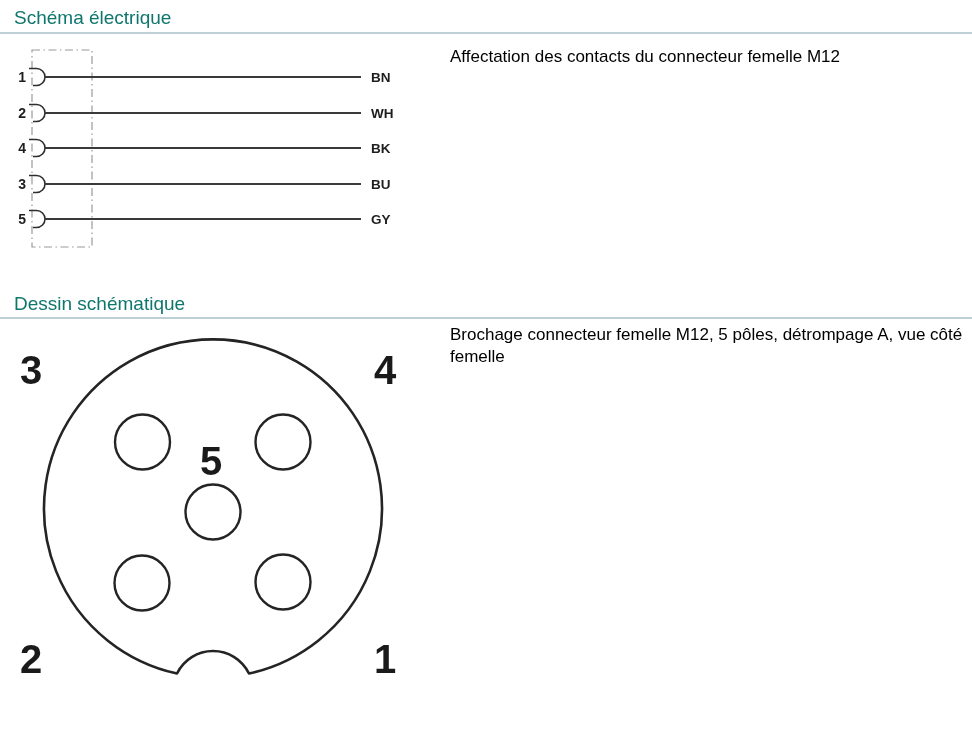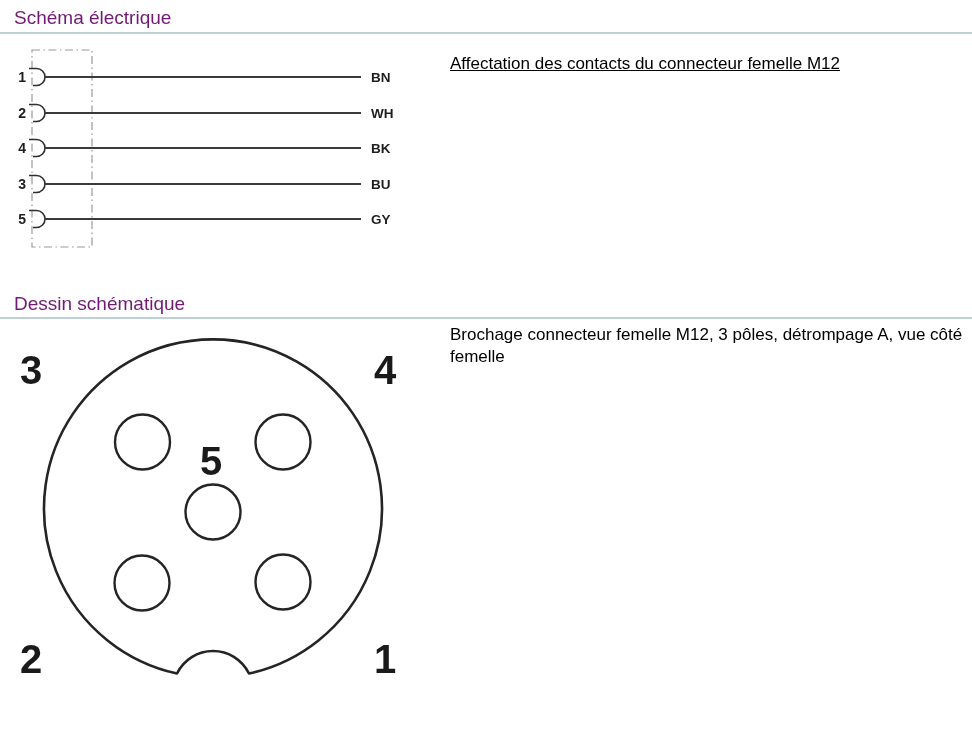--- a/index.html
+++ b/index.html
@@ -13,21 +13,21 @@
     width: 972px;
     height: 730px;
     background: #ffffff;
     overflow: hidden;
   }
   .section-title {
     position: absolute;
     left: 14px;
     font-size: 19px;
     line-height: 22px;
-    color: #701a75;
+    color: #0f766e;
     white-space: nowrap;
   }
   .divider {
     position: absolute;
     left: 0;
     width: 972px;
     height: 2px;
     background: #bfcfd6;
   }
   .caption {
@@ -90,21 +90,21 @@
 </style>
 </head>
 <body>
 
 <div class="page">
 
   <div class="section-title" style="top: 7px;">Schéma électrique</div>
 
   <div class="divider" style="top: 32px;"></div>
 
-  <div class="caption" style="top: 53px; text-decoration: underline;">Affectation des contacts du connecteur femelle M12</div>
+  <div class="caption" style="top: 46px;">Affectation des contacts du connecteur femelle M12</div>
 
   <svg class="diagram" style="top: 0;" width="440" height="280" viewBox="0 0 440 280">
 
     <rect class="dash-box" x="32" y="50" width="60" height="197"></rect>
 
     <g>
       <text class="pin-num" x="26" y="82" text-anchor="end">1</text>
       <path class="contact" d="M 29 68.5 H 36.5 A 8.5 8.5 0 0 1 36.5 85.5 H 33"></path>
       <line class="wire" x1="45" y1="77" x2="361" y2="77"></line>
       <text class="wire-label" x="371" y="82">BN</text>
@@ -136,21 +136,21 @@
       <path class="contact" d="M 29 210.5 H 36.5 A 8.5 8.5 0 0 1 36.5 227.5 H 33"></path>
       <line class="wire" x1="45" y1="219" x2="361" y2="219"></line>
       <text class="wire-label" x="371" y="224">GY</text>
     </g>
   </svg>
 
   <div class="section-title" style="top: 293px; text-align: center;">Dessin schématique</div>
 
   <div class="divider" style="top: 317px;"></div>
 
-  <div class="caption" style="top: 324px;">Brochage connecteur femelle M12, 3 pôles, détrompage A, vue côté femelle</div>
+  <div class="caption" style="top: 324px;">Brochage connecteur femelle M12, 5 pôles, détrompage A, vue côté femelle</div>
 
   <svg class="diagram" style="top: 330px;" width="440" height="400" viewBox="330 330 440 400">
     <g transform="translate(330 0)">
       <path class="connector-body" d="M 249 673.5 A 169 169 0 1 0 177 673.5 A 40 40 0 0 1 249 673.5 Z"></path>
 
       <circle class="connector-hole" cx="142.5" cy="442" r="27.5"></circle>
       <circle class="connector-hole" cx="283" cy="442" r="27.5"></circle>
       <circle class="connector-hole" cx="213" cy="512" r="27.5"></circle>
       <circle class="connector-hole" cx="142" cy="583" r="27.5"></circle>
       <circle class="connector-hole" cx="283" cy="582" r="27.5"></circle>

